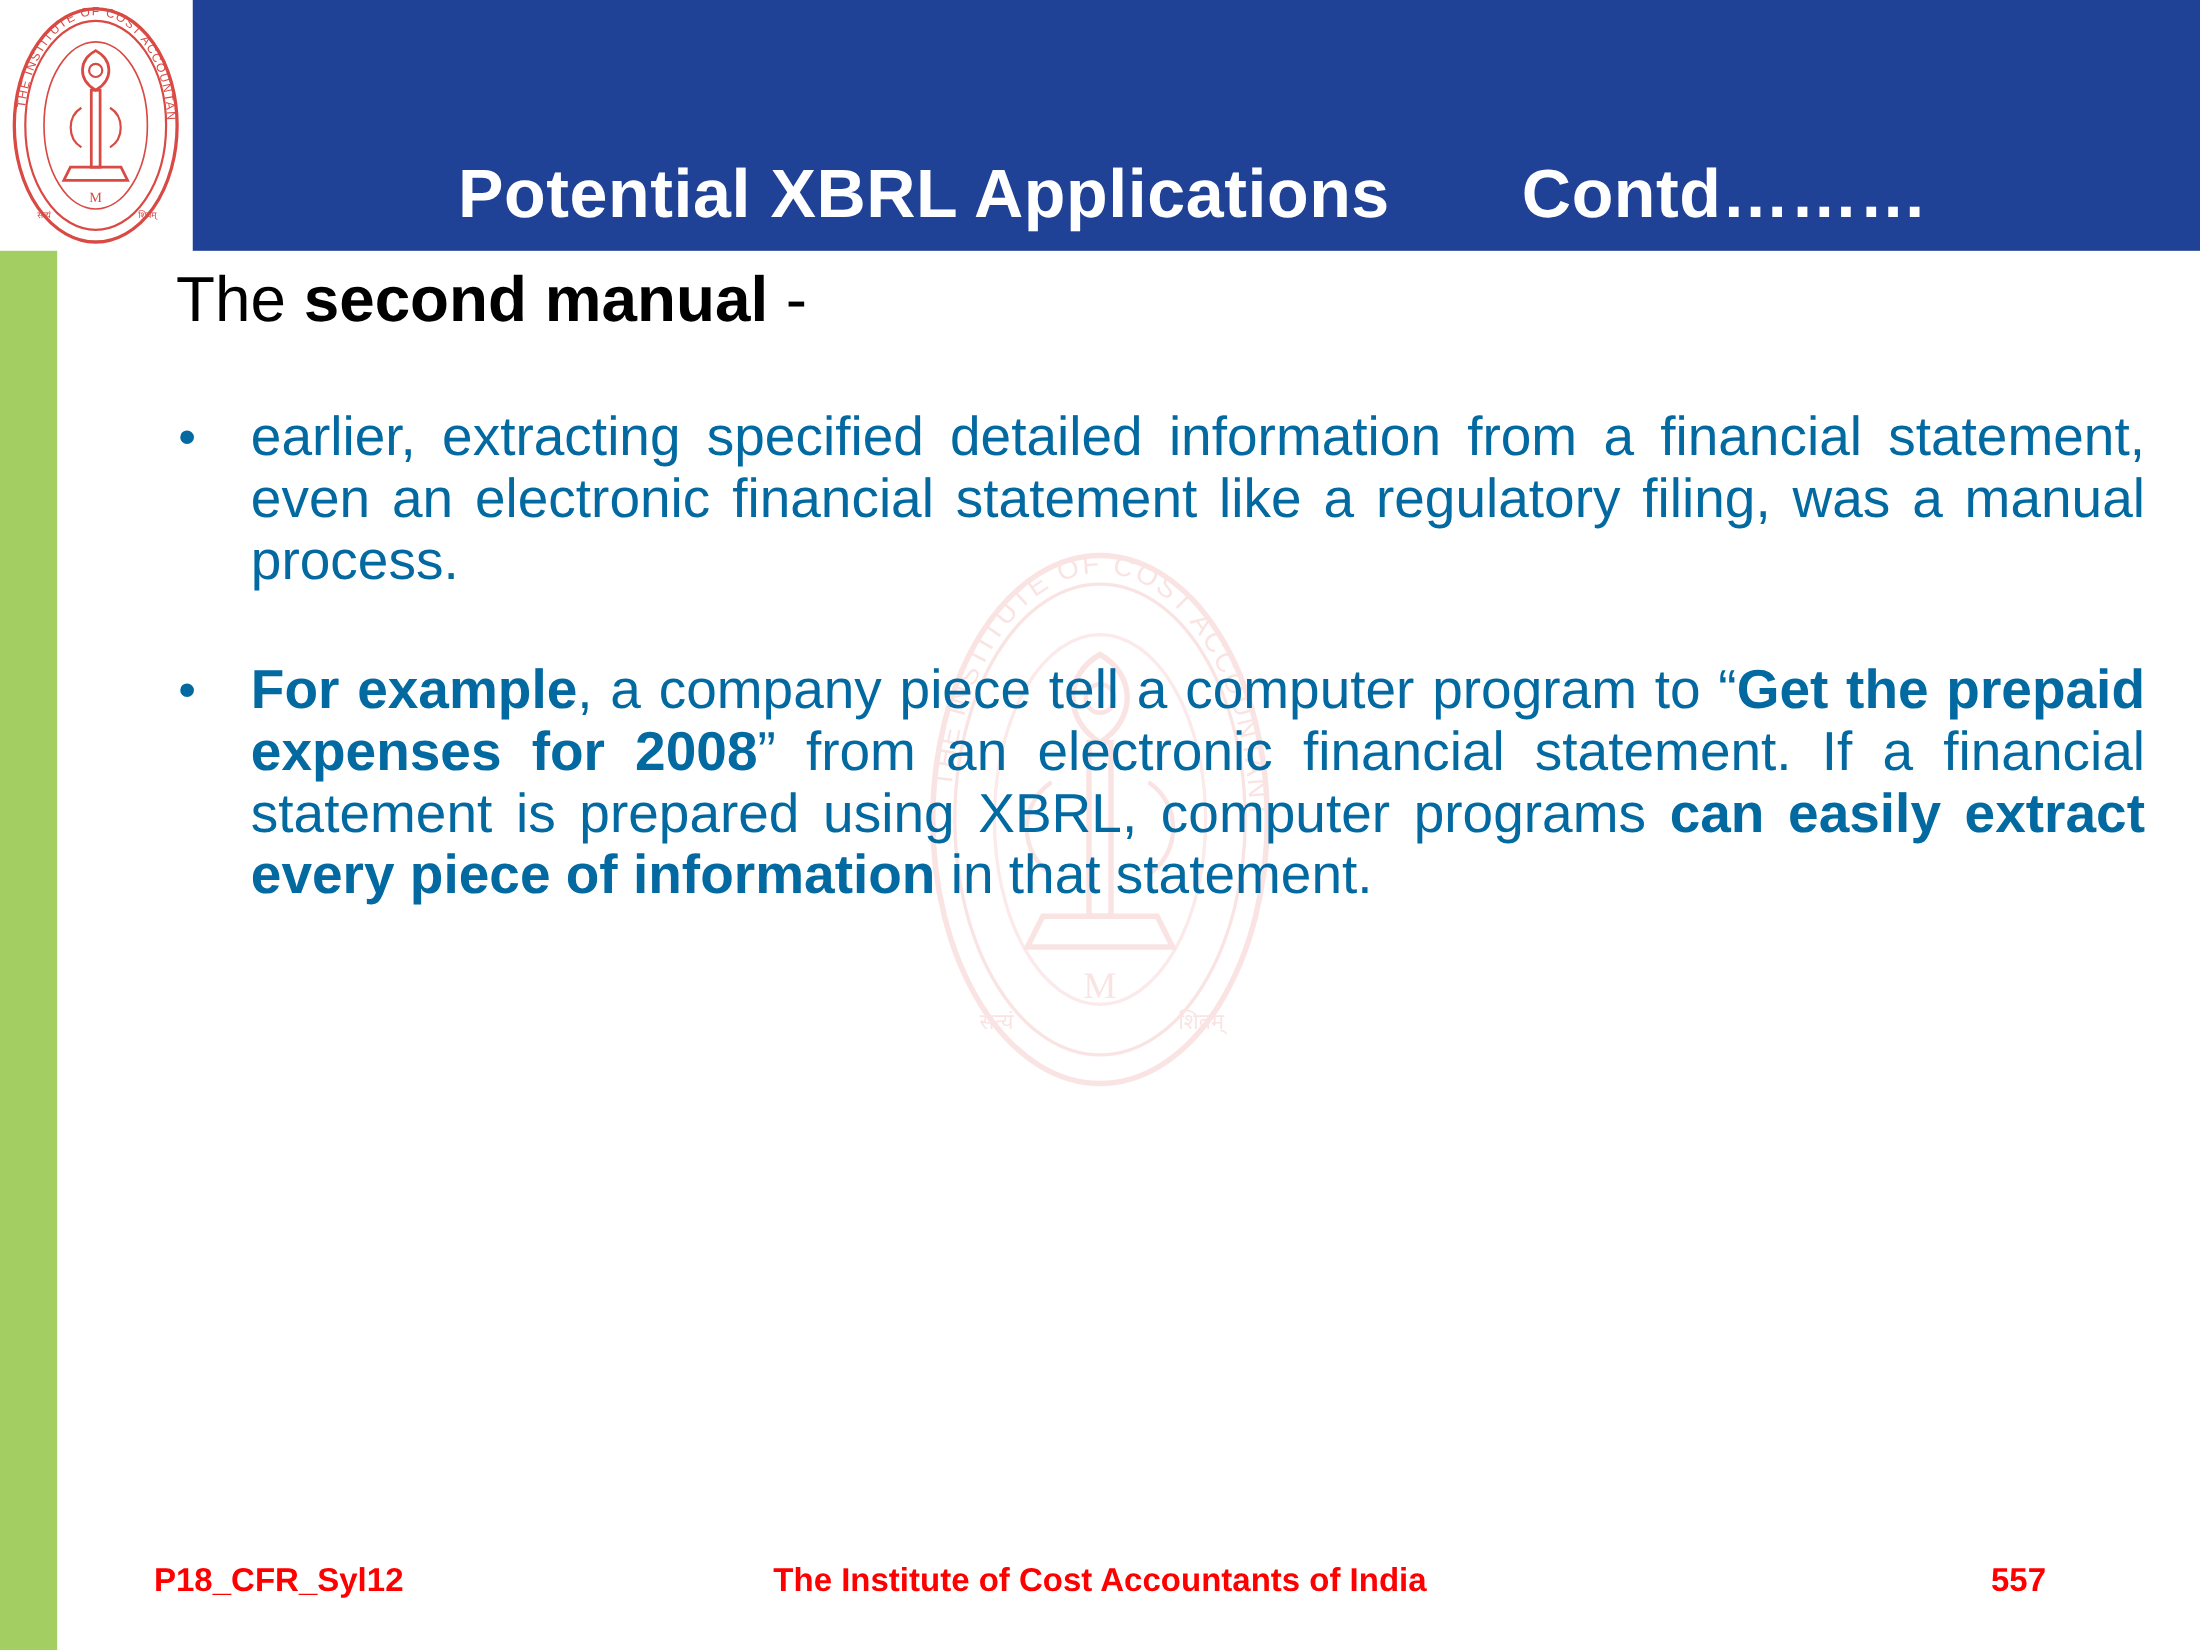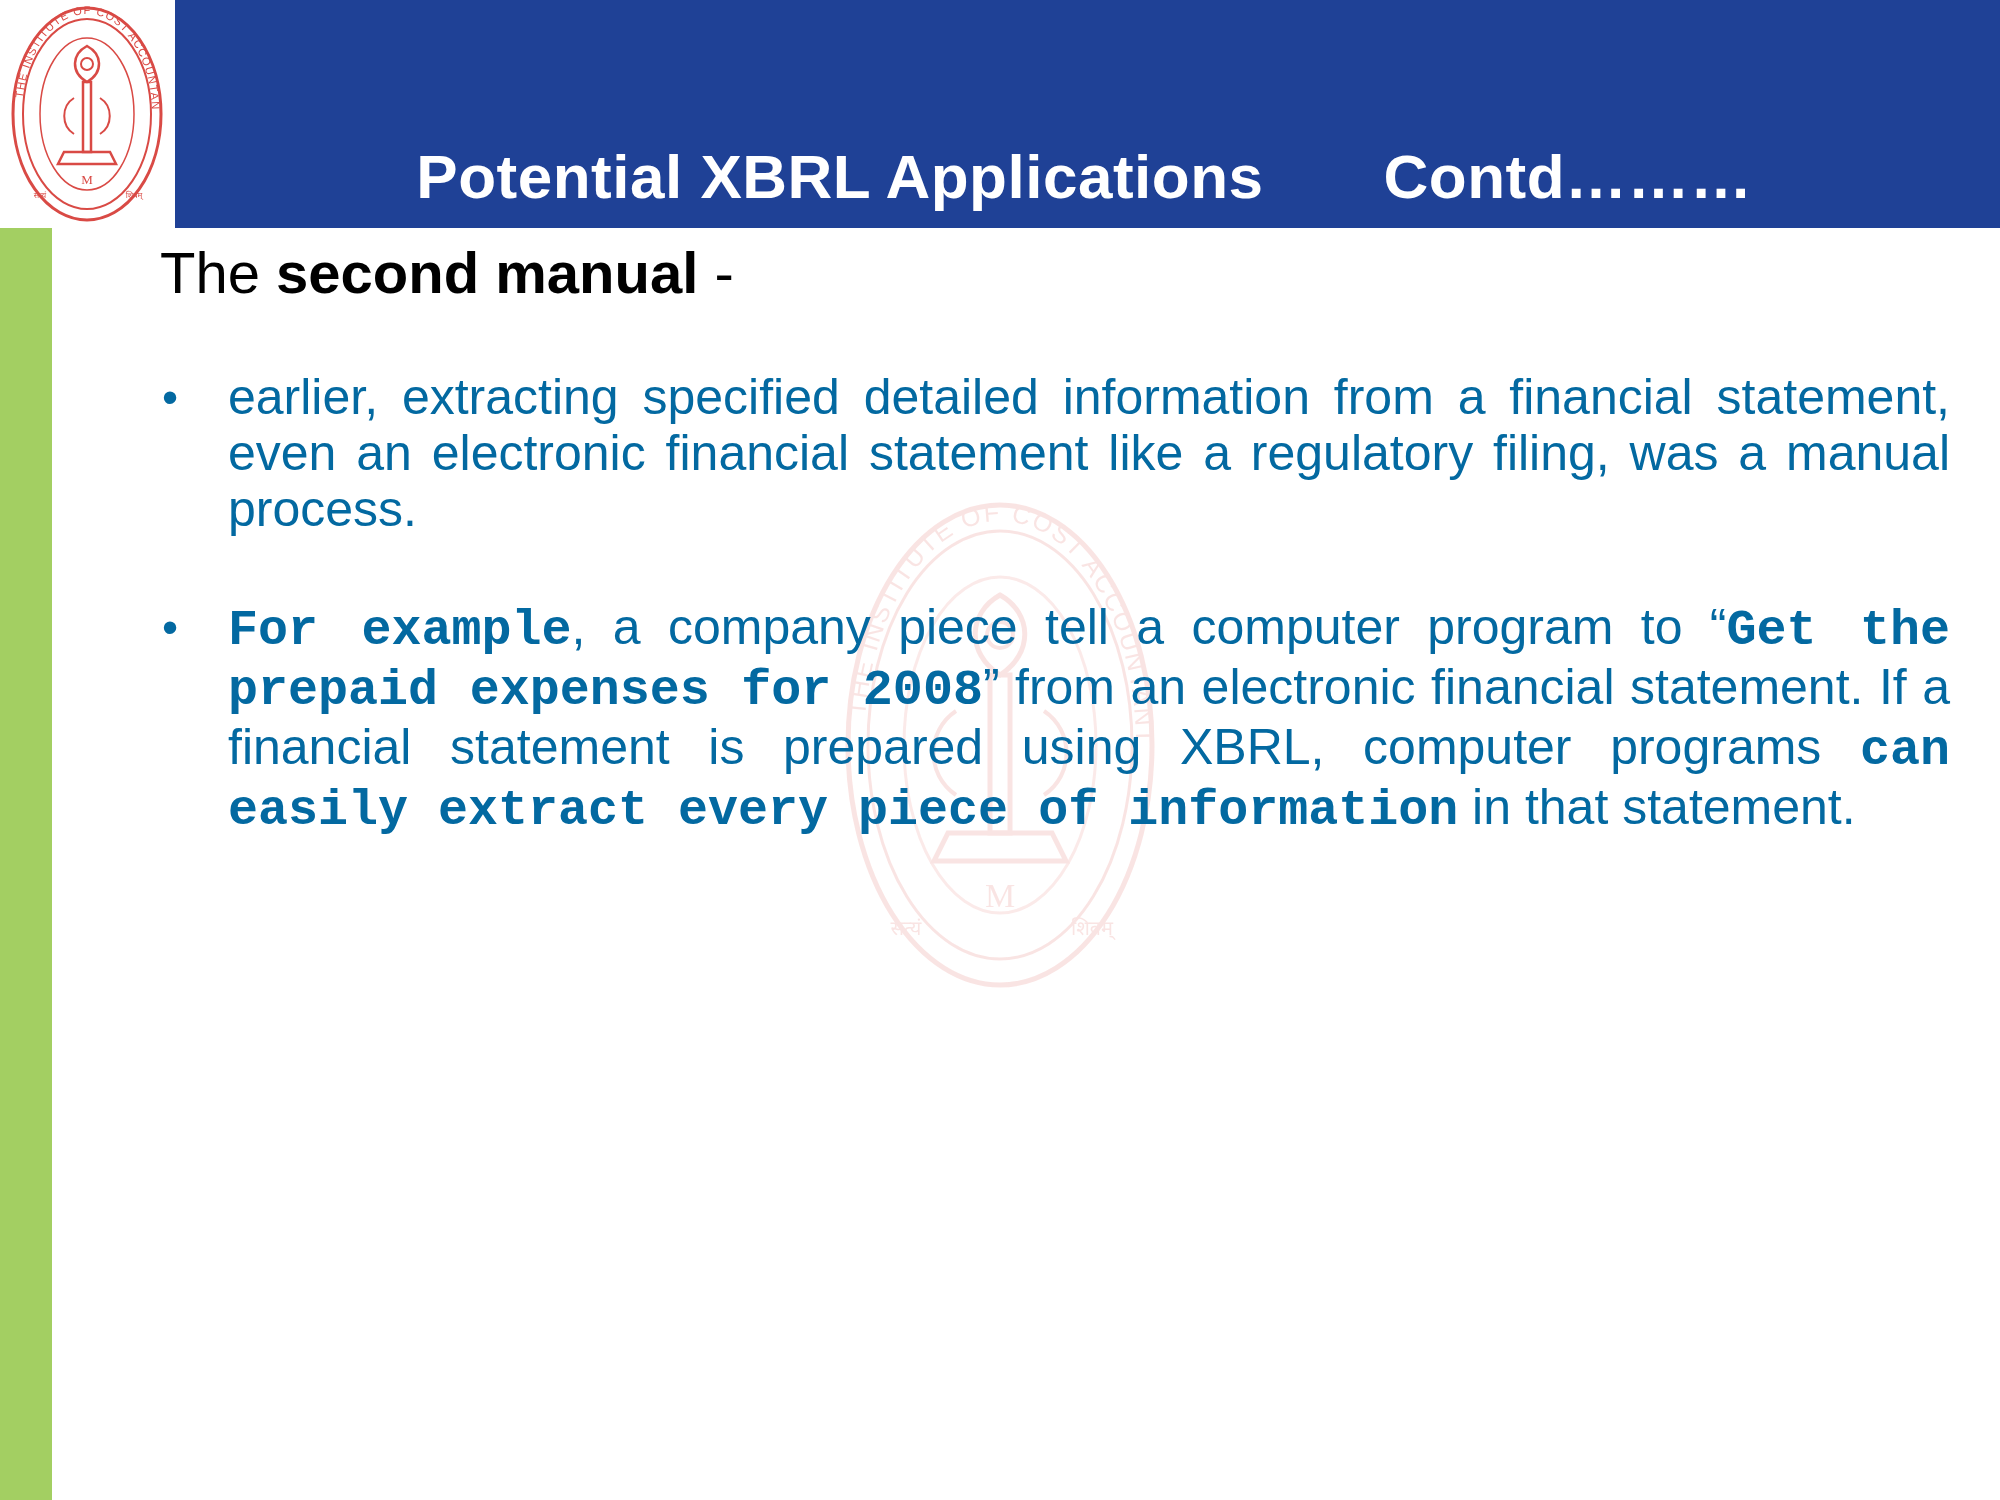--- a/index.html
+++ b/index.html
@@ -116,21 +116,21 @@
     margin-top: 62px;
   }
   .bullet::before {
     content: "\2022";
     position: absolute;
     left: 22px;
     top: 0;
     font-size: 46px;
     line-height: 1.25;
   }
-  .bullet b { font-weight: bold; font-family: Liberation Mono, monospace; }
+  .bullet b { font-weight: bold; }
 
   
   .footer {
     position: absolute;
     left: 0;
     bottom: 36px;
     width: 2000px;
     height: 44px;
     color: #ff0000;
     font-size: 30px;
@@ -208,14 +208,19 @@
 
   <div class="content">
     <p class="lead"><span>The </span><b>second manual</b><span> -</span></p>
 
     <ul class="bullets">
       <li class="bullet" id="b0"><span>earlier, extracting specified detailed information from a financial statement, even an electronic financial statement like a regulatory filing, was a manual process.</span></li>
       <li class="bullet" id="b1"><b>For example</b><span>, a company piece tell a computer program to “</span><b>Get the prepaid expenses for 2008</b><span>” from an electronic financial statement. If a financial statement is prepared using XBRL, computer programs </span><b>can easily extract every piece of information</b><span> in that statement.</span></li>
     </ul>
   </div>
 
+  <div class="footer">
+    <span class="footer-left">P18_CFR_Syl12</span>
+    <span class="footer-center">The Institute of Cost Accountants of India</span>
+    <span class="footer-right">557</span>
+  </div>
 
 </div>
 
 </body></html>

